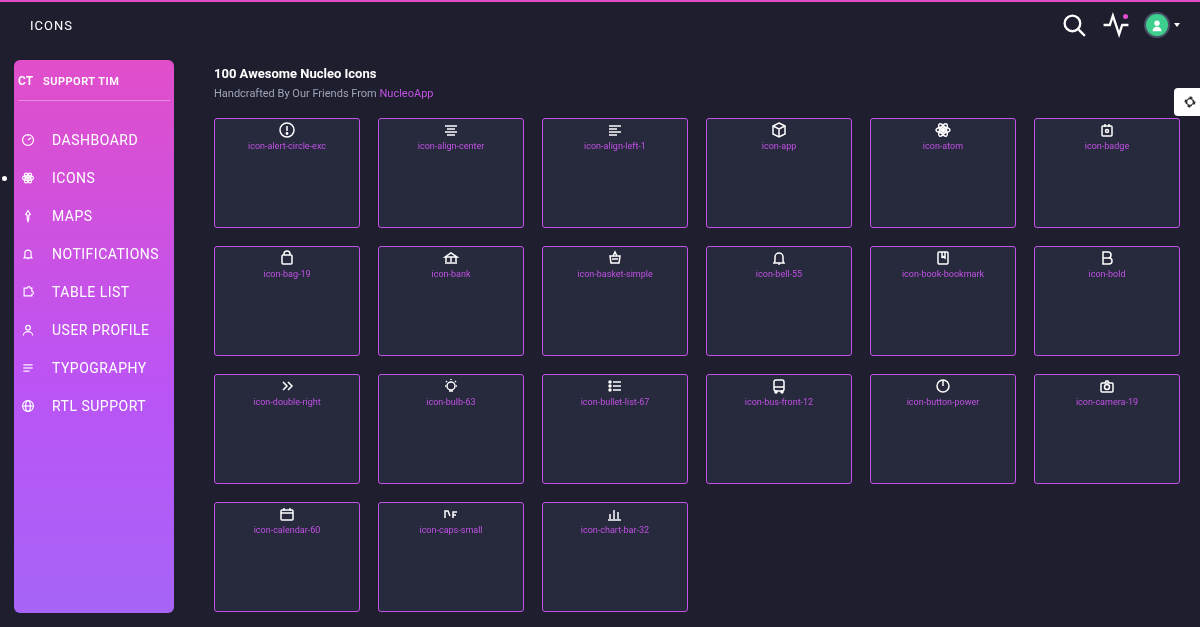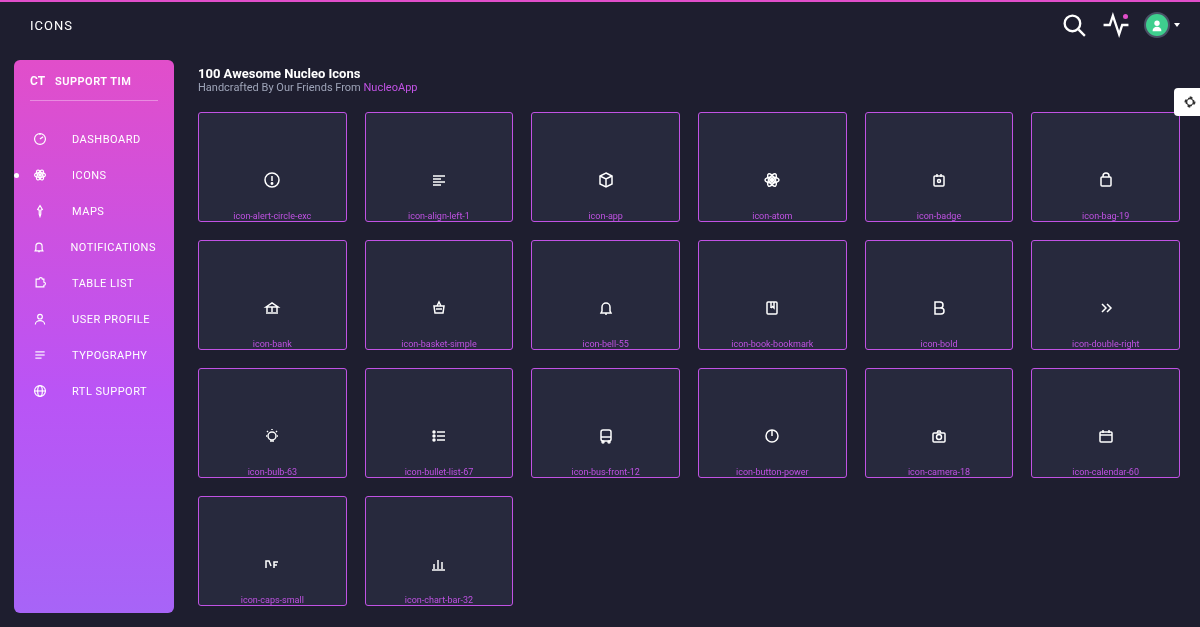--- a/index.html
+++ b/index.html
@@ -60,77 +60,76 @@
   border-left: 3px solid transparent;
   border-right: 3px solid transparent;
   border-top: 4px solid #fff;
 }
 .layout { display: flex; height: calc(100% - 48px); }
 .sidebar {
   width: 160px;
   margin: 12px 0 12px 14px;
   border-radius: 6px;
   background: linear-gradient(180deg, #e14eca 0%, #ba54f5 60%, #a764f7 100%);
-  padding: 14px 16px;
+  padding: 14px 4px;
   color: #fff;
 }
 .brand {
   display: flex;
   align-items: baseline;
   gap: 10px;
   padding-bottom: 12px;
   border-bottom: 1px solid rgba(255,255,255,0.35);
   margin-bottom: 20px;
 }
 .brand-ct { font-size: 12px; font-weight: 600; }
 .brand-name { font-size: 11px; font-weight: 600; letter-spacing: 0.5px; }
 .nav-item {
   display: flex;
   align-items: center;
-  gap: 24px;
+  gap: 16px;
   padding: 11px 2px;
-  font-size: 11px;
+  font-size: 14px;
   letter-spacing: 0.5px;
   position: relative;
 }
 .nav-item.active::before {
   content: "";
   position: absolute;
   left: -16px;
   width: 5px;
   height: 5px;
   border-radius: 50%;
   background: #fff;
 }
 .nav-ico { width: 16px; display:flex; align-items:center; justify-content:center; }
 .nav-ico svg { width: 14px; height: 14px; stroke: #fff; fill: none; stroke-width: 1.5; }
 .main {
   flex: 1;
-  padding: 18px 20px 0 24px;
+  padding: 18px 20px 0 40px;
   overflow: hidden;
   position: relative;
 }
 .main h2 { font-size: 13px; font-weight: 700; }
-.main .sub { font-size: 11px; color: #9ea4b8; }
+.main .sub { font-size: 11px; color: #9ea4b8; margin-top: 6px; }
 .main .sub a { color: #c152e4; text-decoration: none; }
 .grid {
   margin-top: 18px;
   display: grid;
   grid-template-columns: repeat(6, 1fr);
   gap: 18px;
 }
 .card {
   border: 1px solid #c152e4;
   border-radius: 3px;
   height: 110px;
   display: flex;
   flex-direction: column;
   align-items: center;
-  justify-content: flex-end;
-  gap: 20px;
+  justify-content: flex-start;
   background: #27293d;
 }
 .card .glyph { height: 22px; display:flex; align-items:center; justify-content:center; }
 .card .glyph svg { width: 18px; height: 18px; stroke: #fff; fill: none; stroke-width: 1.5; }
 .card .label { font-size: 9px; color: #c152e4; }
 .settings-fab {
   position: absolute;
   right: -6px;
   top: 40px;
   width: 32px;
@@ -423,20 +422,28 @@
           <div class="glyph">
             <svg viewBox="0 0 18 18">
               <use href="#i-alert-circle"></use>
             </svg>
           </div>
           <div class="label">icon-alert-circle-exc</div>
         </div>
         <div class="card">
           <div class="glyph">
             <svg viewBox="0 0 18 18">
+              <use href="#i-align-center"></use>
+            </svg>
+          </div>
+          <div class="label">icon-align-center</div>
+        </div>
+        <div class="card">
+          <div class="glyph">
+            <svg viewBox="0 0 18 18">
               <use href="#i-align-left"></use>
             </svg>
           </div>
           <div class="label">icon-align-left-1</div>
         </div>
         <div class="card">
           <div class="glyph">
             <svg viewBox="0 0 18 18">
               <use href="#i-cube"></use>
             </svg>
@@ -546,21 +553,21 @@
             </svg>
           </div>
           <div class="label">icon-button-power</div>
         </div>
         <div class="card">
           <div class="glyph">
             <svg viewBox="0 0 18 18">
               <use href="#i-camera"></use>
             </svg>
           </div>
-          <div class="label">icon-camera-18</div>
+          <div class="label">icon-camera-19</div>
         </div>
         <div class="card">
           <div class="glyph">
             <svg viewBox="0 0 18 18">
               <use href="#i-calendar"></use>
             </svg>
           </div>
           <div class="label">icon-calendar-60</div>
         </div>
         <div class="card">

